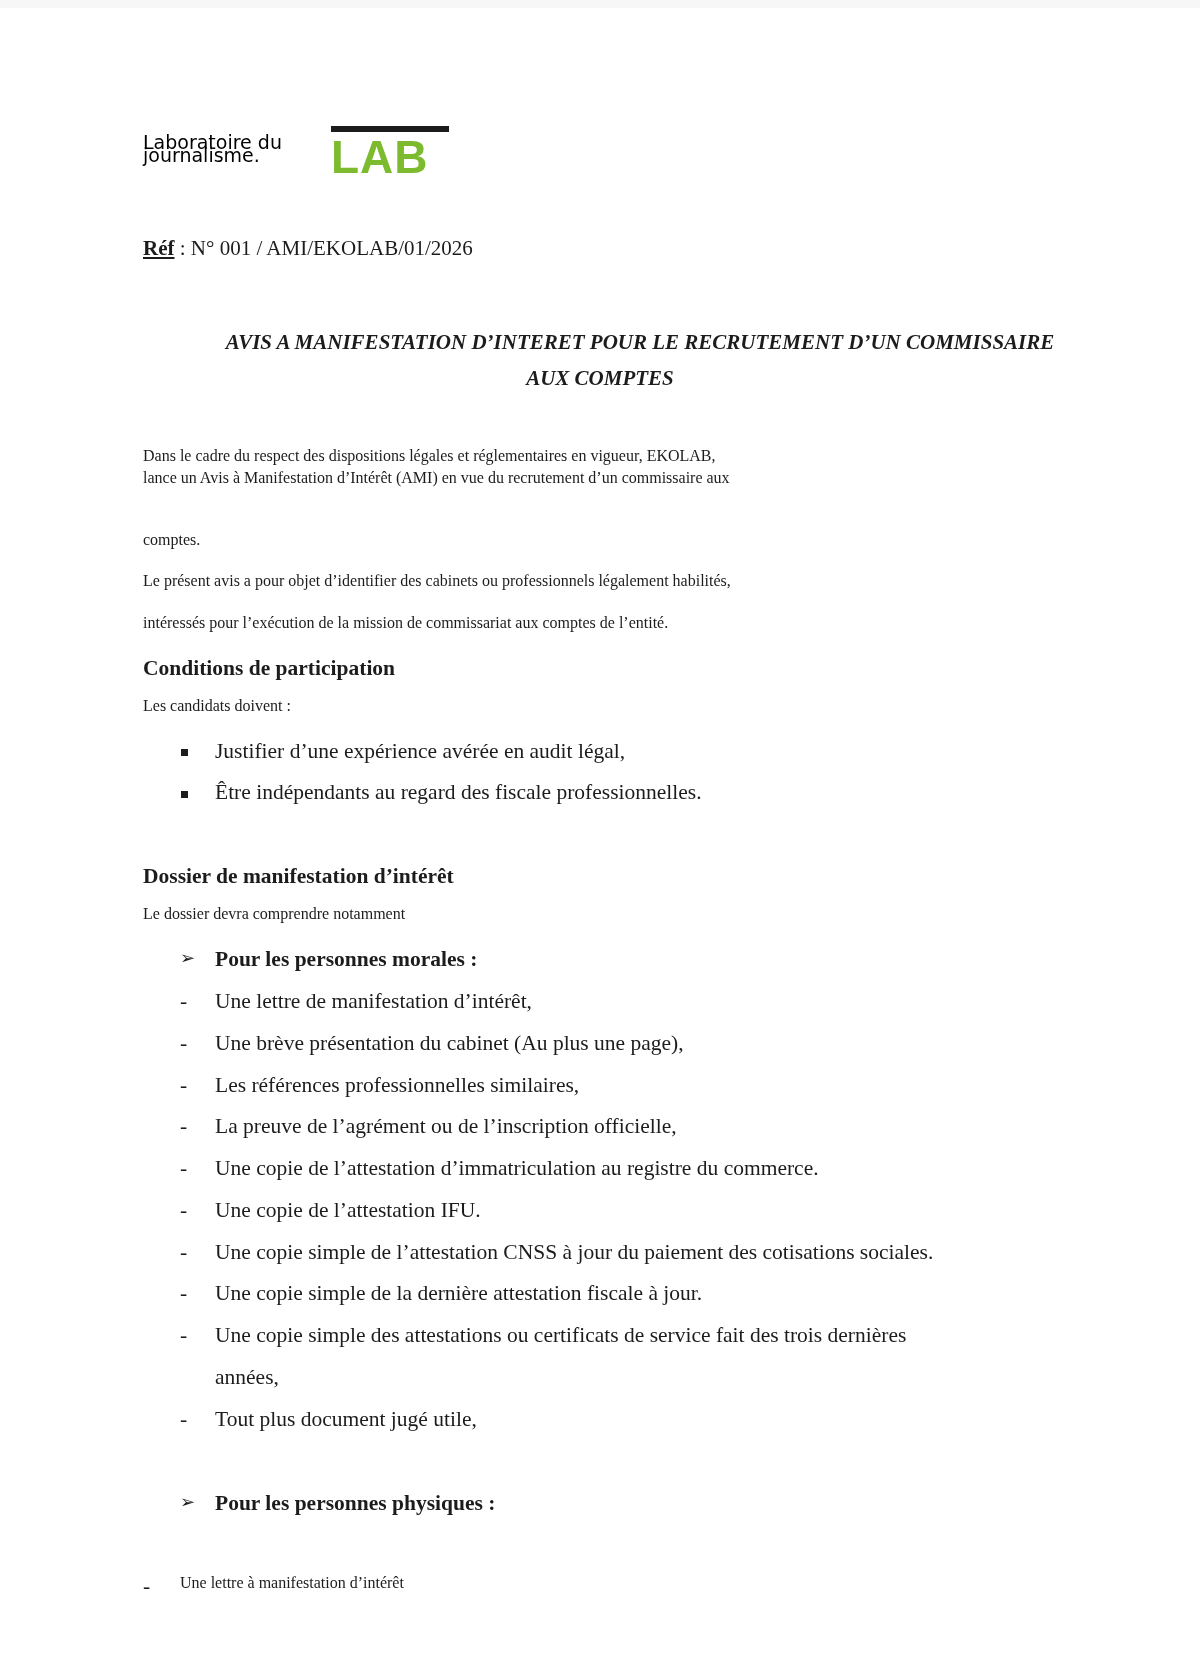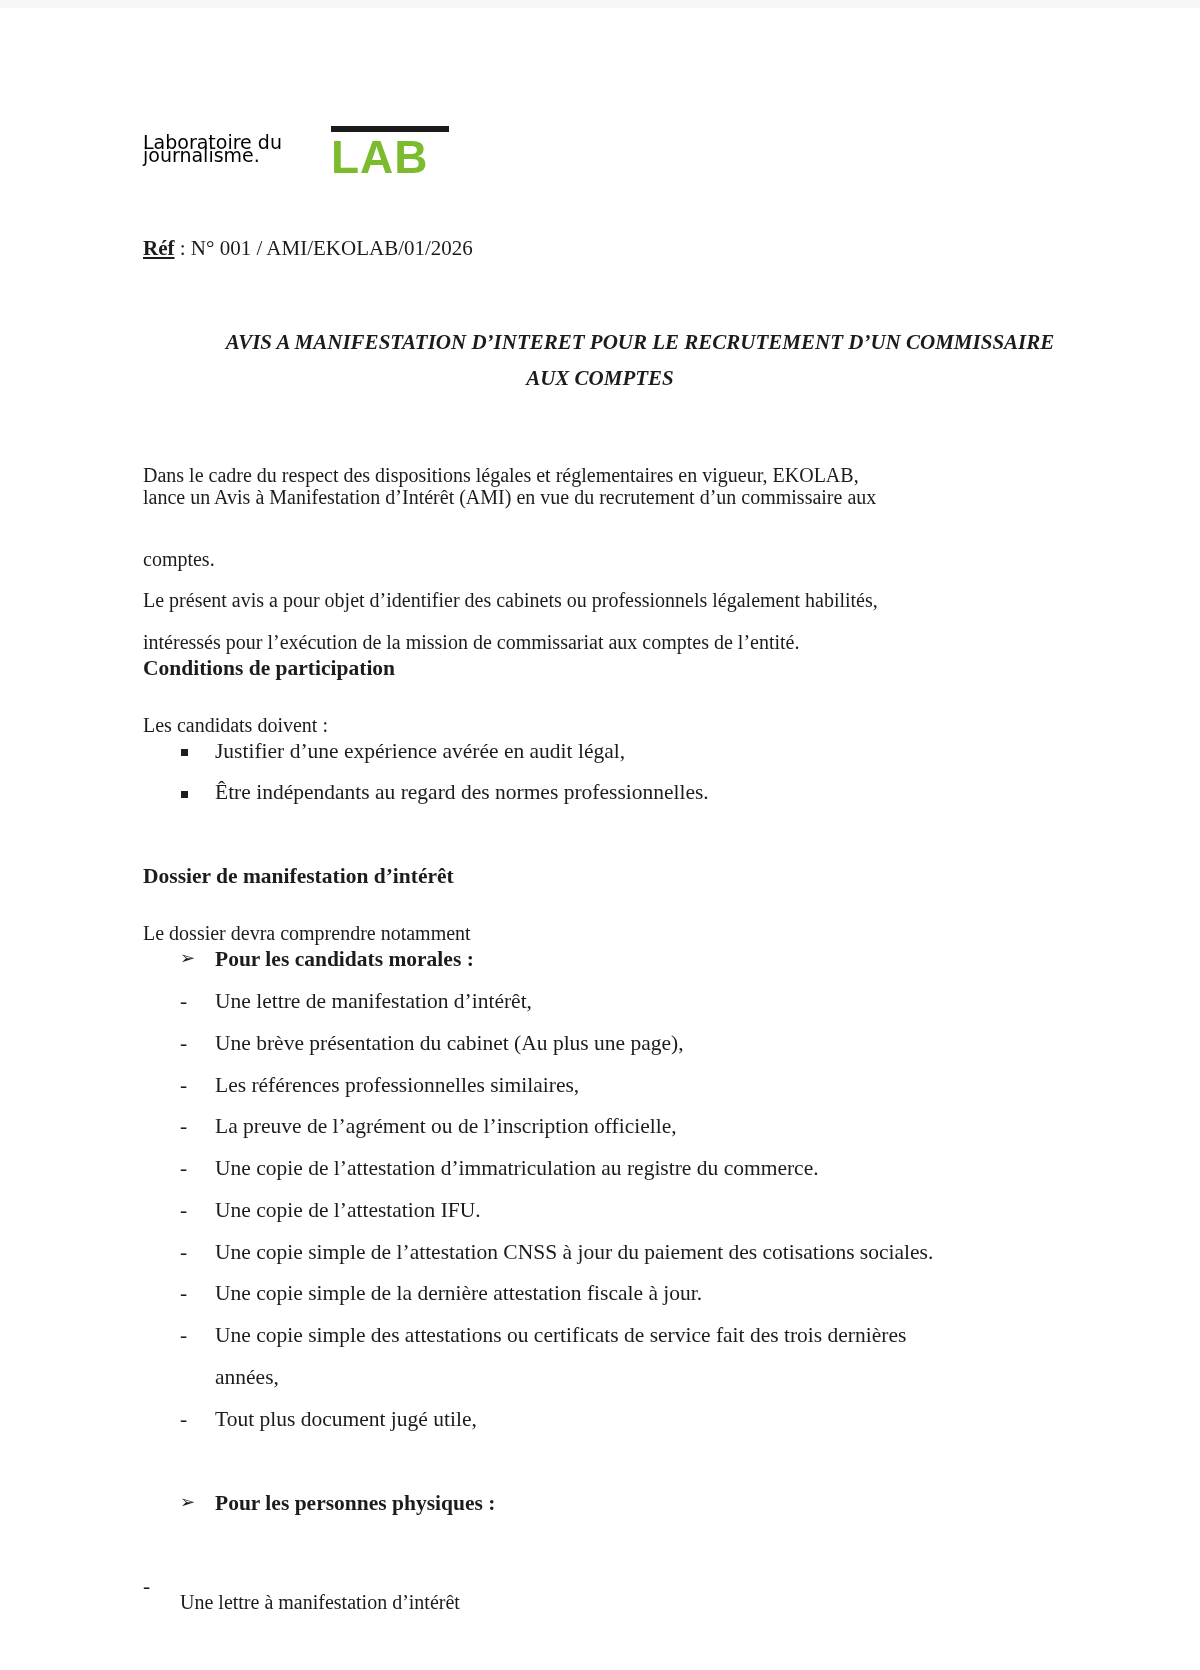--- a/index.html
+++ b/index.html
@@ -20,21 +20,21 @@
   .eko-rest { display: inline-block; vertical-align: top; }
   .underline-bar { position: absolute; left: 188px; top: 50px; width: 118px; height: 6px; background: #1b1b1b; }
   .lab { position: absolute; left: 188px; top: 58px; font-family: Liberation Sans, sans-serif; font-weight: bold;
          font-size: 46px; line-height: 46px; color: #7dbb2e; letter-spacing: 1px; }
   .tagline { position: absolute; left: 0; top: 60px; font-family: "DejaVu Sans", sans-serif; font-size: 19px; line-height: 13px; color: #000000; }
   .ref { left: 143px; top: 236px; font-size: 21px; }
   .ref .lbl { font-weight: bold; text-decoration: underline; }
   .title { left: 0; width: 1200px; text-align: center; font-weight: bold; font-style: italic; font-size: 21px; }
   .title1 { top: 330px; left: 40px; }
   .title2 { top: 366px; left: 0; }
-  .p { left: 143px; font-size: 20px; margin-top: 17px; }
+  .p { left: 143px; font-size: 16px; }
   .h { left: 143px; font-size: 21.5px; font-weight: bold; }
   .bul { left: 180px; font-size: 21.5px; }
   .bul-text { left: 215px; font-size: 21.5px; text-align: right; }
   .bul-text.bold { font-weight: bold; }
   .square { position: absolute; width: 7px; height: 7px; background: #1c1c1c; }
 </style>
 </head>
 <body>
 
 <div class="topbar"></div>
@@ -57,27 +57,27 @@
 <div class="abs p" style="top:469px">lance un Avis à Manifestation d’Intérêt (AMI) en vue du recrutement d’un commissaire aux</div>
 <div class="abs p" style="top:531px">comptes.</div>
 <div class="abs p" style="top:572px">Le présent avis a pour objet d’identifier des cabinets ou professionnels légalement habilités,</div>
 <div class="abs p" style="top:614px">intéressés pour l’exécution de la mission de commissariat aux comptes de l’entité.</div>
 
 <div class="abs h" style="top:656px">Conditions de participation</div>
 <div class="abs p" style="top:697px">Les candidats doivent :</div>
 <div class="square" style="left:181px; top:749px"></div>
 <div class="abs bul-text" style="top:739px">Justifier d’une expérience avérée en audit légal,</div>
 <div class="square" style="left:181px; top:791px"></div>
-<div class="abs bul-text" style="top:780px">Être indépendants au regard des normes professionnelles.</div>
+<div class="abs bul-text" style="top:780px">Être indépendants au regard des fiscale professionnelles.</div>
 
 <div class="abs h" style="top:864px">Dossier de manifestation d’intérêt</div>
 <div class="abs p" style="top:905px">Le dossier devra comprendre notamment</div>
 
 <div class="abs bul" style="top:947px; font-size:18px">➢</div>
-<div class="abs bul-text bold" style="top:947px">Pour les candidats morales :</div>
+<div class="abs bul-text bold" style="top:947px">Pour les personnes morales :</div>
 
 <div class="abs bul" style="top:989px">-</div>
 <div class="abs bul-text" style="top:989px">Une lettre de manifestation d’intérêt,</div>
 <div class="abs bul" style="top:1031px">-</div>
 <div class="abs bul-text" style="top:1031px">Une brève présentation du cabinet (Au plus une page),</div>
 <div class="abs bul" style="top:1073px">-</div>
 <div class="abs bul-text" style="top:1073px">Les références professionnelles similaires,</div>
 <div class="abs bul" style="top:1114px">-</div>
 <div class="abs bul-text" style="top:1114px">La preuve de l’agrément ou de l’inscription officielle,</div>
 <div class="abs bul" style="top:1156px">-</div>

